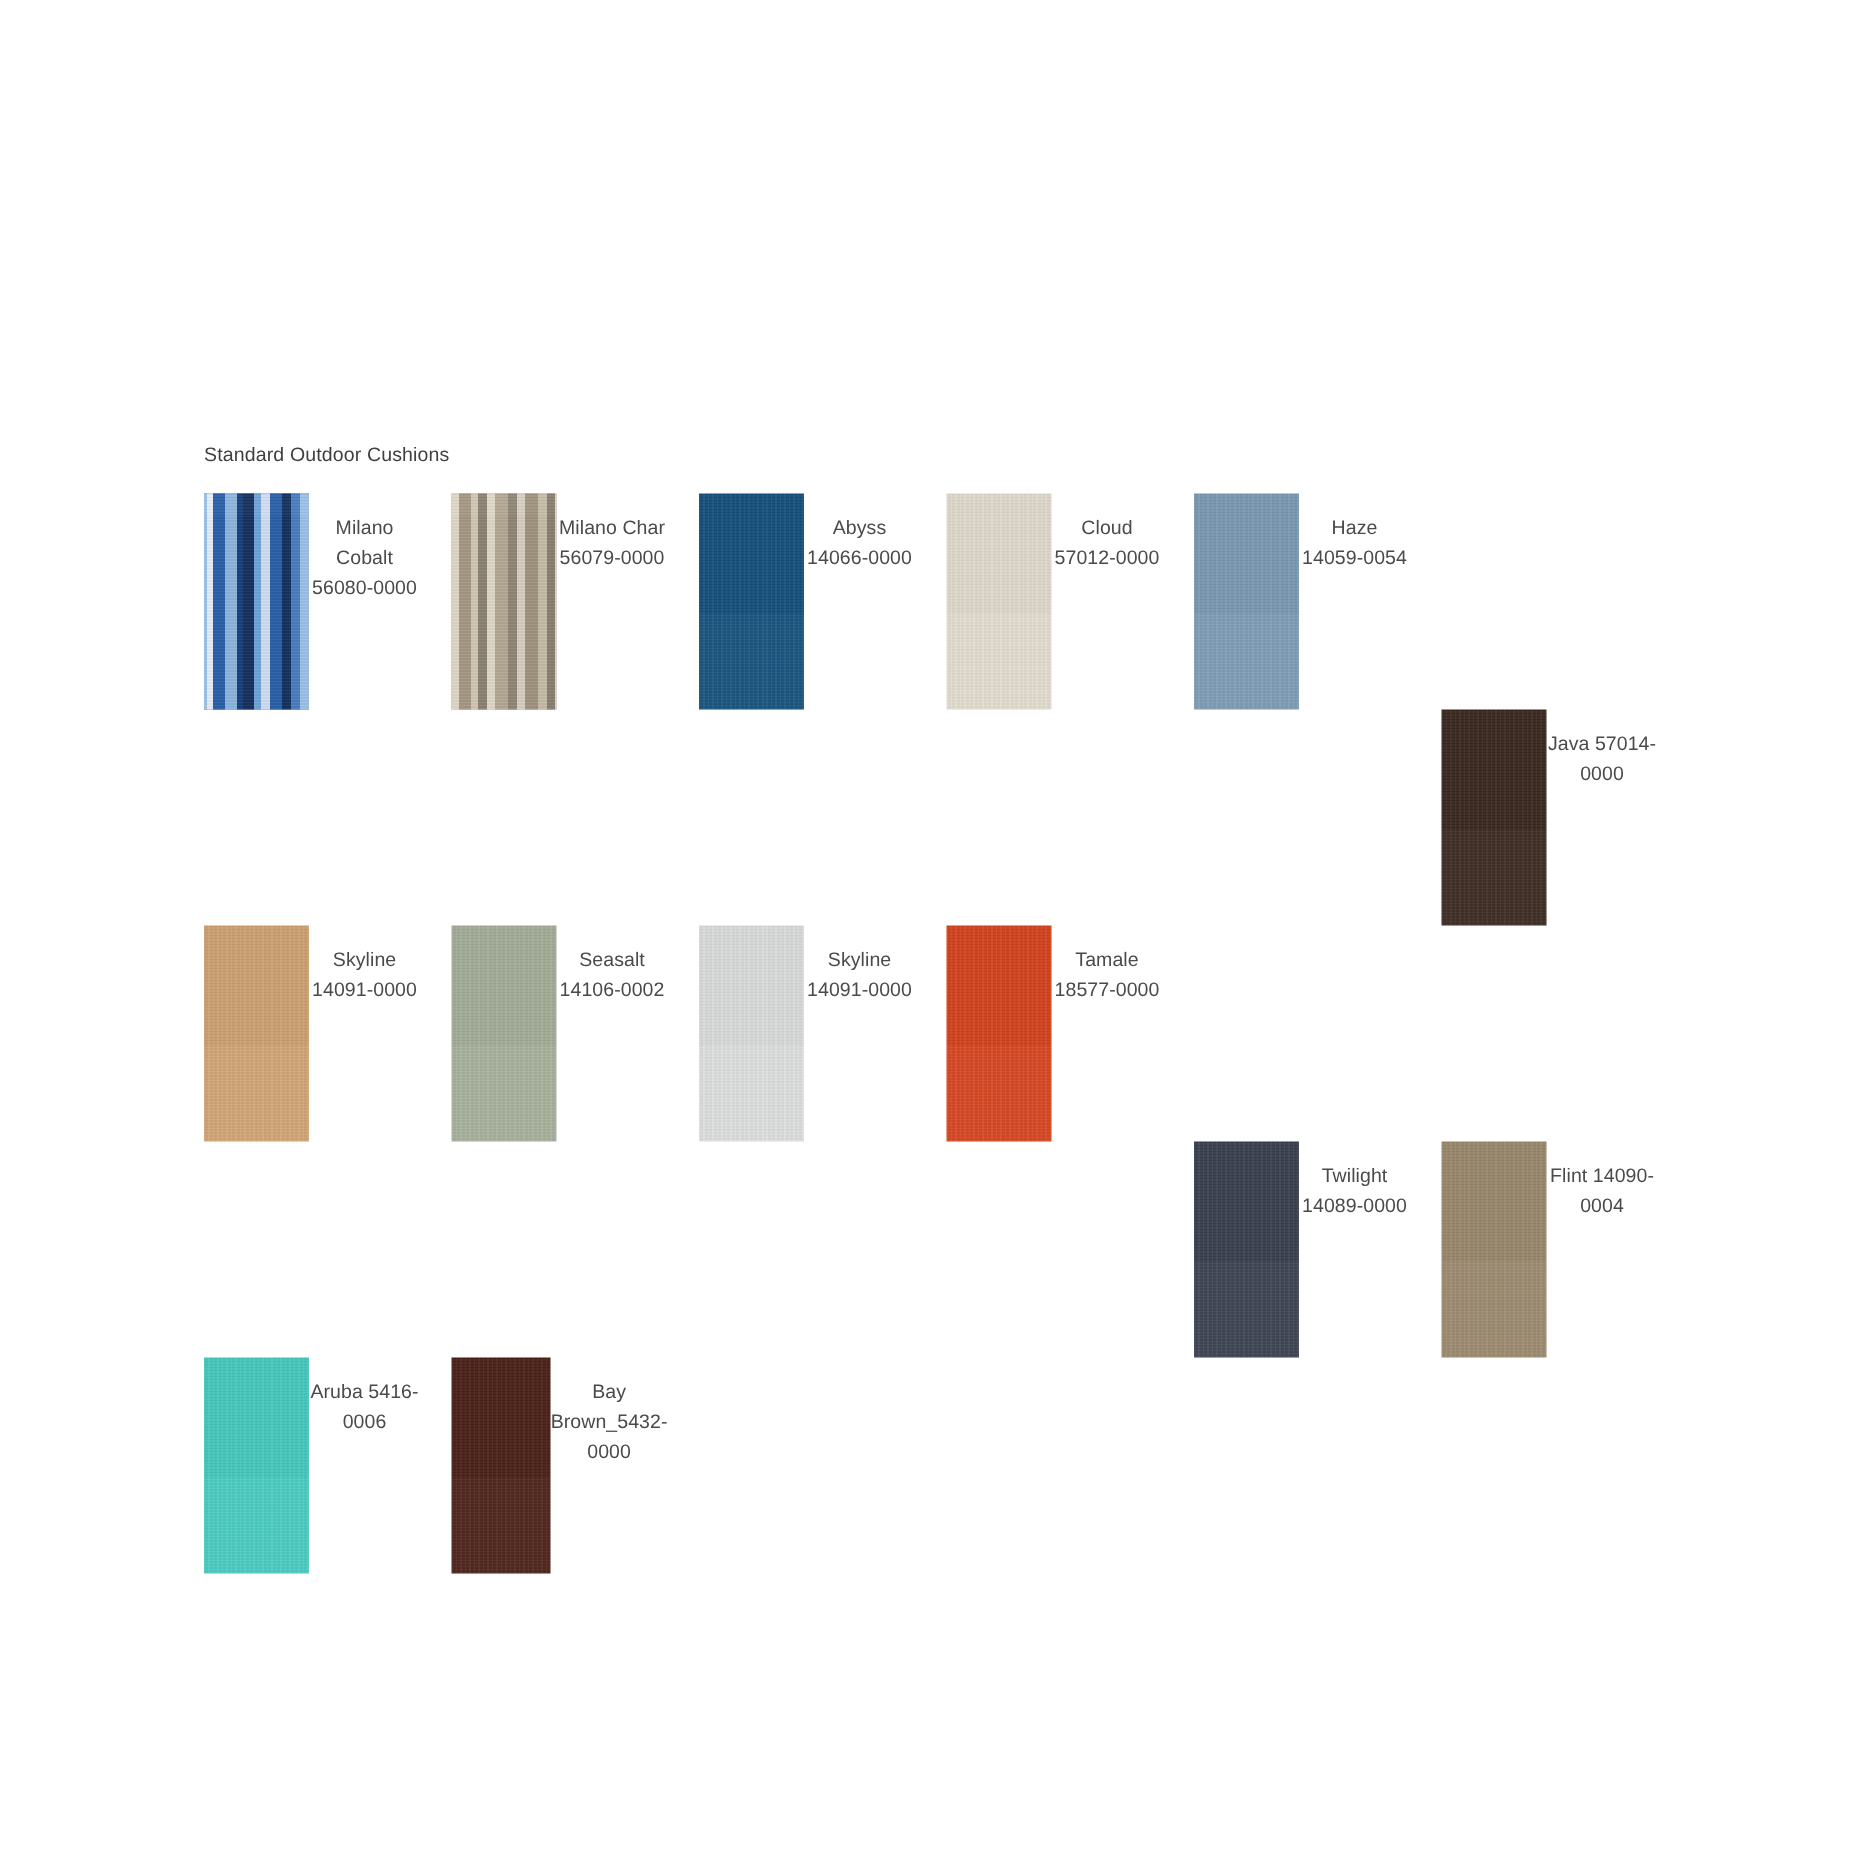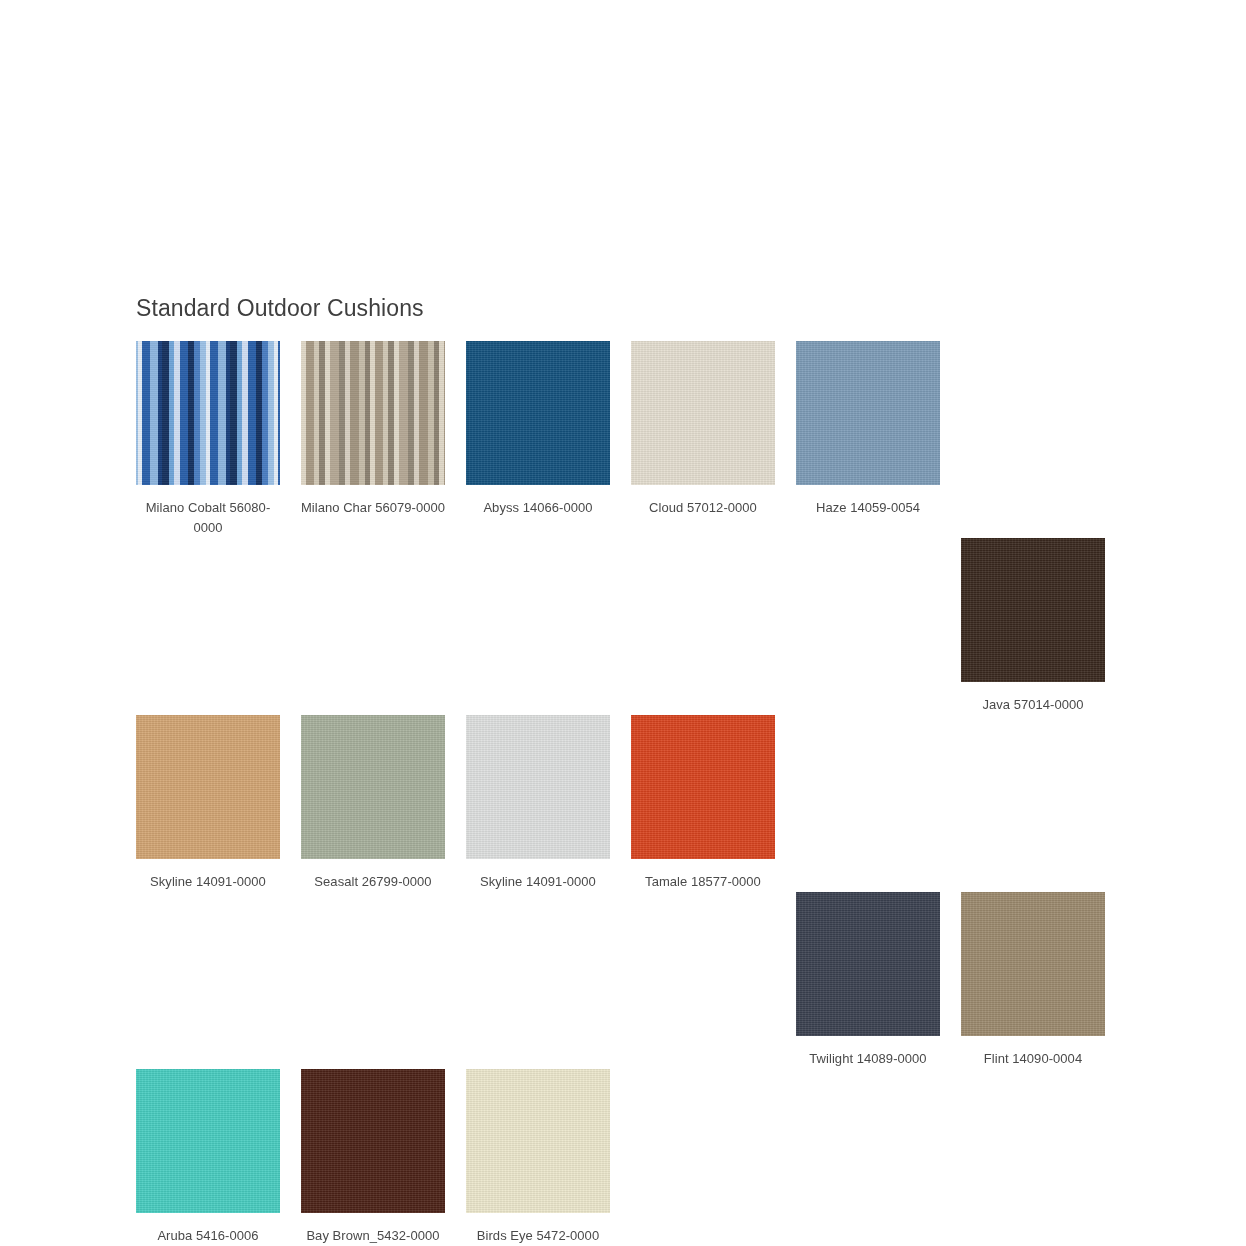--- a/index.html
+++ b/index.html
@@ -24,40 +24,40 @@
   }
 
   .panel {
     position: absolute;
     left: 136px;
     top: 295px;
     width: 974px;
   }
 
   .panel-title {
-    font-size: 23px;
+    font-size: 13px;
     color: #3f3f3f;
     font-weight: 400;
     letter-spacing: 0.1px;
     margin: 0 0 18px 0;
     line-height: 1.2;
   }
 
   .swatch-grid {
     display: grid;
     grid-template-columns: repeat(6, 144px);
     column-gap: 21px;
     row-gap: 0px;
   }
 
   .swatch-cell {
     width: 144px;
     display: flex;
-    flex-direction: column;
-    align-items: center;
+    flex-direction: row;
+    align-items: flex-start;
   }
 
   .swatch-chip {
     position: relative;
     width: 144px;
     height: 144px;
     overflow: hidden;
     background: #cccccc;
   }
 
@@ -160,21 +160,21 @@
         <div class="swatch-cell">
           <div class="swatch-chip" style="background: rgb(210, 165, 115);">
             <div class="weave"></div>
           </div>
           <div class="swatch-label">Skyline 14091-0000</div>
         </div>
         <div class="swatch-cell">
           <div class="swatch-chip" style="background: rgb(167, 176, 156);">
             <div class="weave"></div>
           </div>
-          <div class="swatch-label">Seasalt 26799-0000</div>
+          <div class="swatch-label">Seasalt 14106-0002</div>
         </div>
         <div class="swatch-cell">
           <div class="swatch-chip" style="background: rgb(222, 224, 223);">
             <div class="weave"></div>
           </div>
           <div class="swatch-label">Skyline 14091-0000</div>
         </div>
         <div class="swatch-cell">
           <div class="swatch-chip" style="background: rgb(216, 68, 31);">
             <div class="weave"></div>
@@ -203,23 +203,17 @@
           <div class="swatch-chip" style="background: rgb(72, 205, 192);">
             <div class="weave"></div>
           </div>
           <div class="swatch-label">Aruba 5416-0006</div>
         </div>
         <div class="swatch-cell">
           <div class="swatch-chip" style="background: rgb(76, 34, 23);">
             <div class="weave"></div>
           </div>
           <div class="swatch-label">Bay Brown_5432-0000</div>
-        </div>
-        <div class="swatch-cell">
-          <div class="swatch-chip" style="background: rgb(236, 231, 204);">
-            <div class="weave"></div>
-          </div>
-          <div class="swatch-label">Birds Eye 5472-0000</div>
         </div>
       </div>
 
   </div>
 </div>
 
 </body></html>

